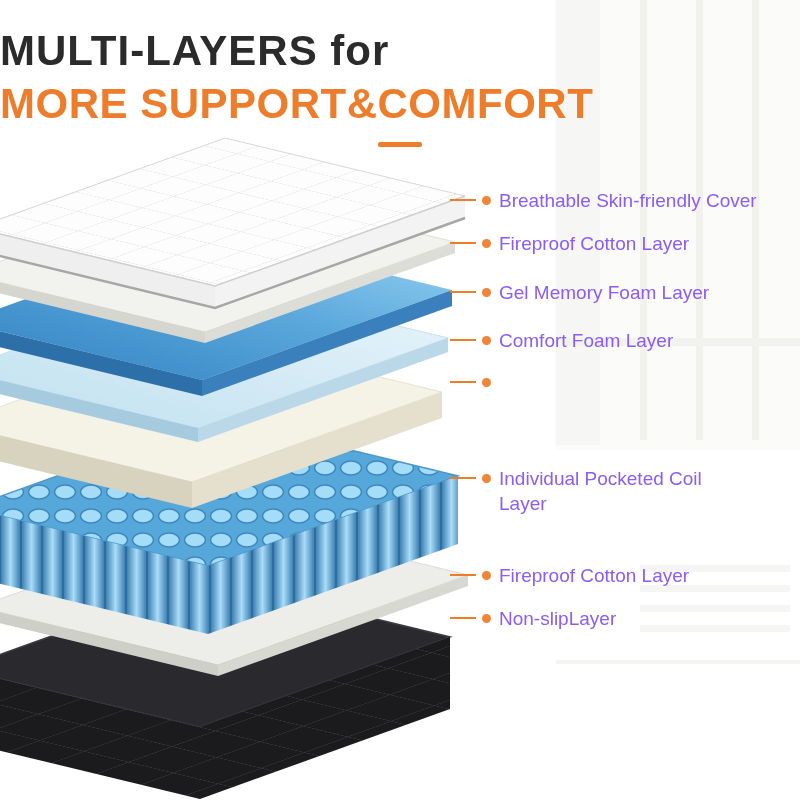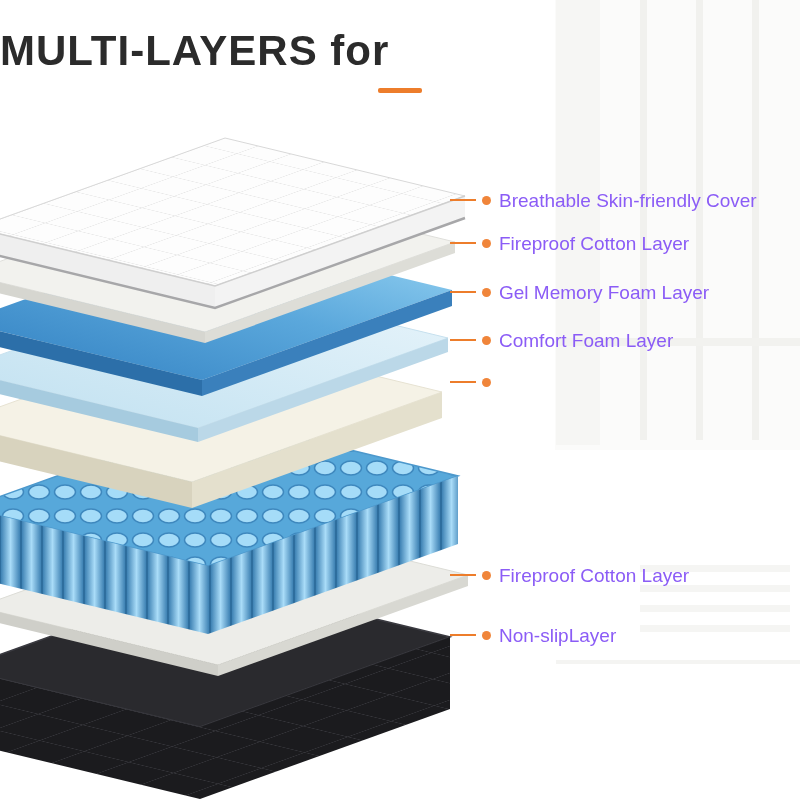--- a/index.html
+++ b/index.html
@@ -124,20 +124,21 @@
       <polygon points="-25,228 225,138 465,196 215,286" fill="url(#quilt)" stroke="#D8D8D8" stroke-width="1"></polygon>
       <polygon points="-25,228 215,286 215,308 -25,250" fill="#EFEFEF"></polygon>
       <polygon points="215,286 465,196 465,218 215,308" fill="#F3F3F3"></polygon>
       <path d="M-25,250 L215,308 L465,218" fill="none" stroke="#A7A7A9" stroke-width="2.5"></path>
       <path d="M-25,228 L215,286 L465,196" fill="none" stroke="#CFCFCF" stroke-width="1.5"></path>
     </g>
   </svg>
 
   <header class="title">
     <div class="t1">MULTI-LAYERS for</div>
+    <div class="t2">MORE SUPPORT&amp;COMFORT</div>
     <div class="underline"></div>
   </header>
 
   <div class="label-row" style="top:188px">
     <span class="lead"></span>
     <span class="dot"></span>
     <span class="txt">Breathable Skin-friendly Cover</span>
   </div>
 
   <div class="label-row" style="top:231px">
@@ -156,26 +157,32 @@
     <span class="lead"></span>
     <span class="dot"></span>
     <span class="txt">Gel Memory Foam Layer</span>
   </div>
 
   <div class="label-row" style="top:370px">
     <span class="lead"></span>
     <span class="dot"></span>
   </div>
 
+  <div class="label-row" style="top:466px">
+    <span class="lead"></span>
+    <span class="dot"></span>
+    <span class="txt">Individual Pocketed Coil
+Layer</span>
+  </div>
 
   <div class="label-row" style="top:563px">
     <span class="lead"></span>
     <span class="dot"></span>
     <span class="txt">Fireproof Cotton Layer</span>
   </div>
 
-  <div class="label-row" style="top:623px">
+  <div class="label-row" style="top:606px">
     <span class="lead"></span>
     <span class="dot"></span>
     <span class="txt">Non-slipLayer</span>
   </div>
 
 </div>
 
 </body></html>

